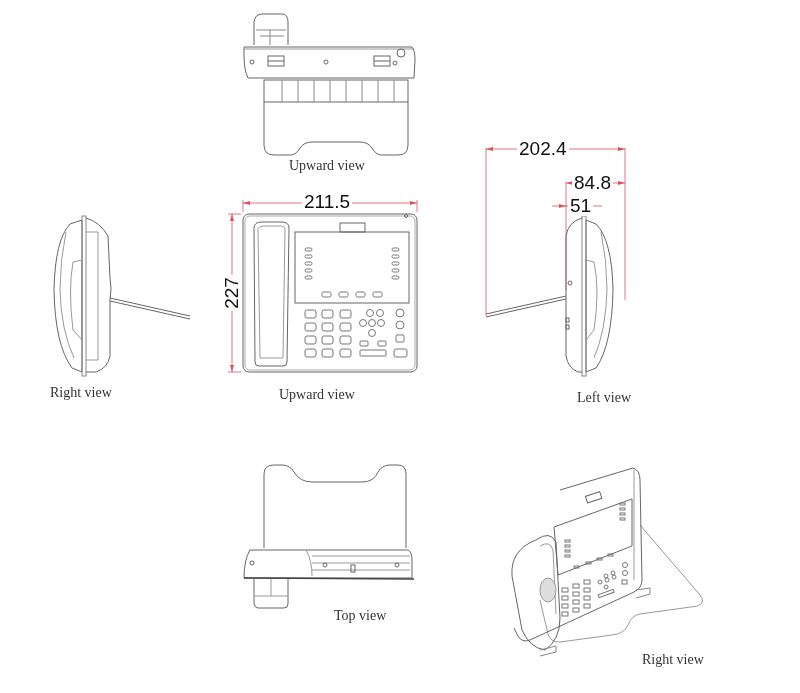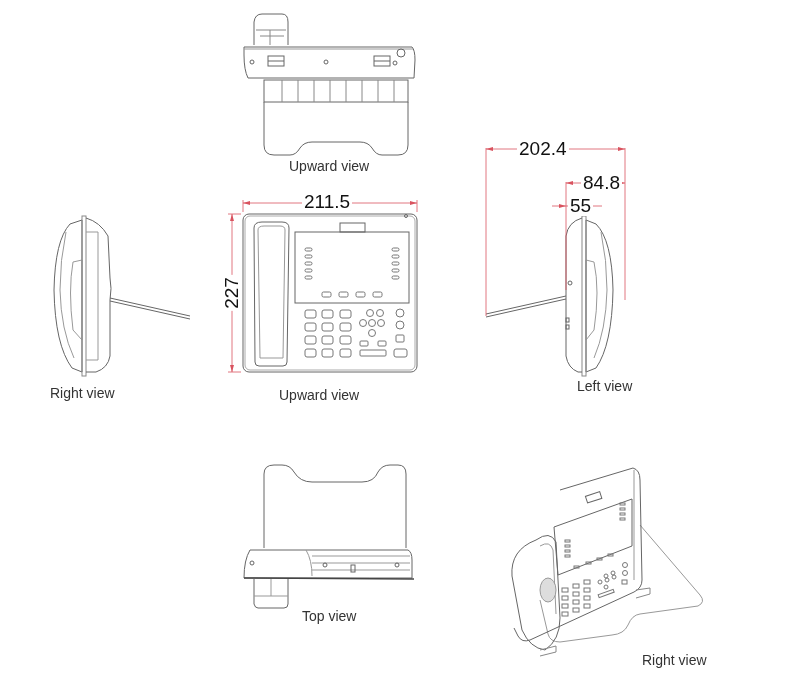--- a/index.html
+++ b/index.html
@@ -3,21 +3,21 @@
 <meta charset="utf-8">
 <style>
   html, body { margin:0; padding:0; }
   body {
     width:800px; height:693px; background:#ffffff; position:relative; overflow:hidden;
     font-family: "Liberation Sans", "DejaVu Sans", sans-serif;
   }
   .canvas { position:absolute; left:0; top:0; width:800px; height:693px; }
   .label {
     position:absolute; font-size:14px; color:#333; white-space:nowrap;
-    font-family: Liberation Sans, sans-serif;
+    font-family: Liberation Serif, serif;
   }
   .dim {
     position:absolute; font-size:19px; color:#111; white-space:nowrap; background:#fff; padding:0 2px;
     font-family: "Liberation Sans", "DejaVu Sans", sans-serif; line-height:20px;
   }
   .dim.vert { transform: rotate(-90deg); transform-origin: center center; }
   svg { position:absolute; left:0; top:0; }
 </style>
 </head>
 <body>
@@ -243,23 +243,23 @@
     <polygon points="566,183 573,181 573,185"></polygon>
         <polygon points="625,183 618,181 618,185"></polygon>
     <polygon points="566,206 559,204 559,208"></polygon>
         <polygon points="586,206 593,204 593,208"></polygon>
   </g>
 </svg>
 
 <div class="dim" style="left:302px; top:192px;">211.5</div>
 <div class="dim vert" style="left:214px; top:283px;">227</div>
 <div class="dim" style="left:517px; top:139px;">202.4</div>
-<div class="dim" style="left:572px; top:173px;margin-left:9px;">84.8</div>
-<div class="dim" style="left:568px; top:196px;">55</div>
+<div class="dim" style="left:572px; top:173px;">84.8</div>
+<div class="dim" style="left:568px; top:196px;">51</div>
 
 <div class="label" style="left:289px; top:158px;">Upward view</div>
 <div class="label" style="left:279px; top:387px;">Upward view</div>
 <div class="label" style="left:50px; top:385px;text-align:right;">Right view</div>
-<div class="label" style="left:577px; top:378px;">Left view</div>
-<div class="label" style="left:302px; top:608px;">Top view</div>
+<div class="label" style="left:577px; top:390px;">Left view</div>
+<div class="label" style="left:334px; top:608px;">Top view</div>
 <div class="label" style="left:642px; top:652px;">Right view</div>
 
 </div>
 
 </body></html>

